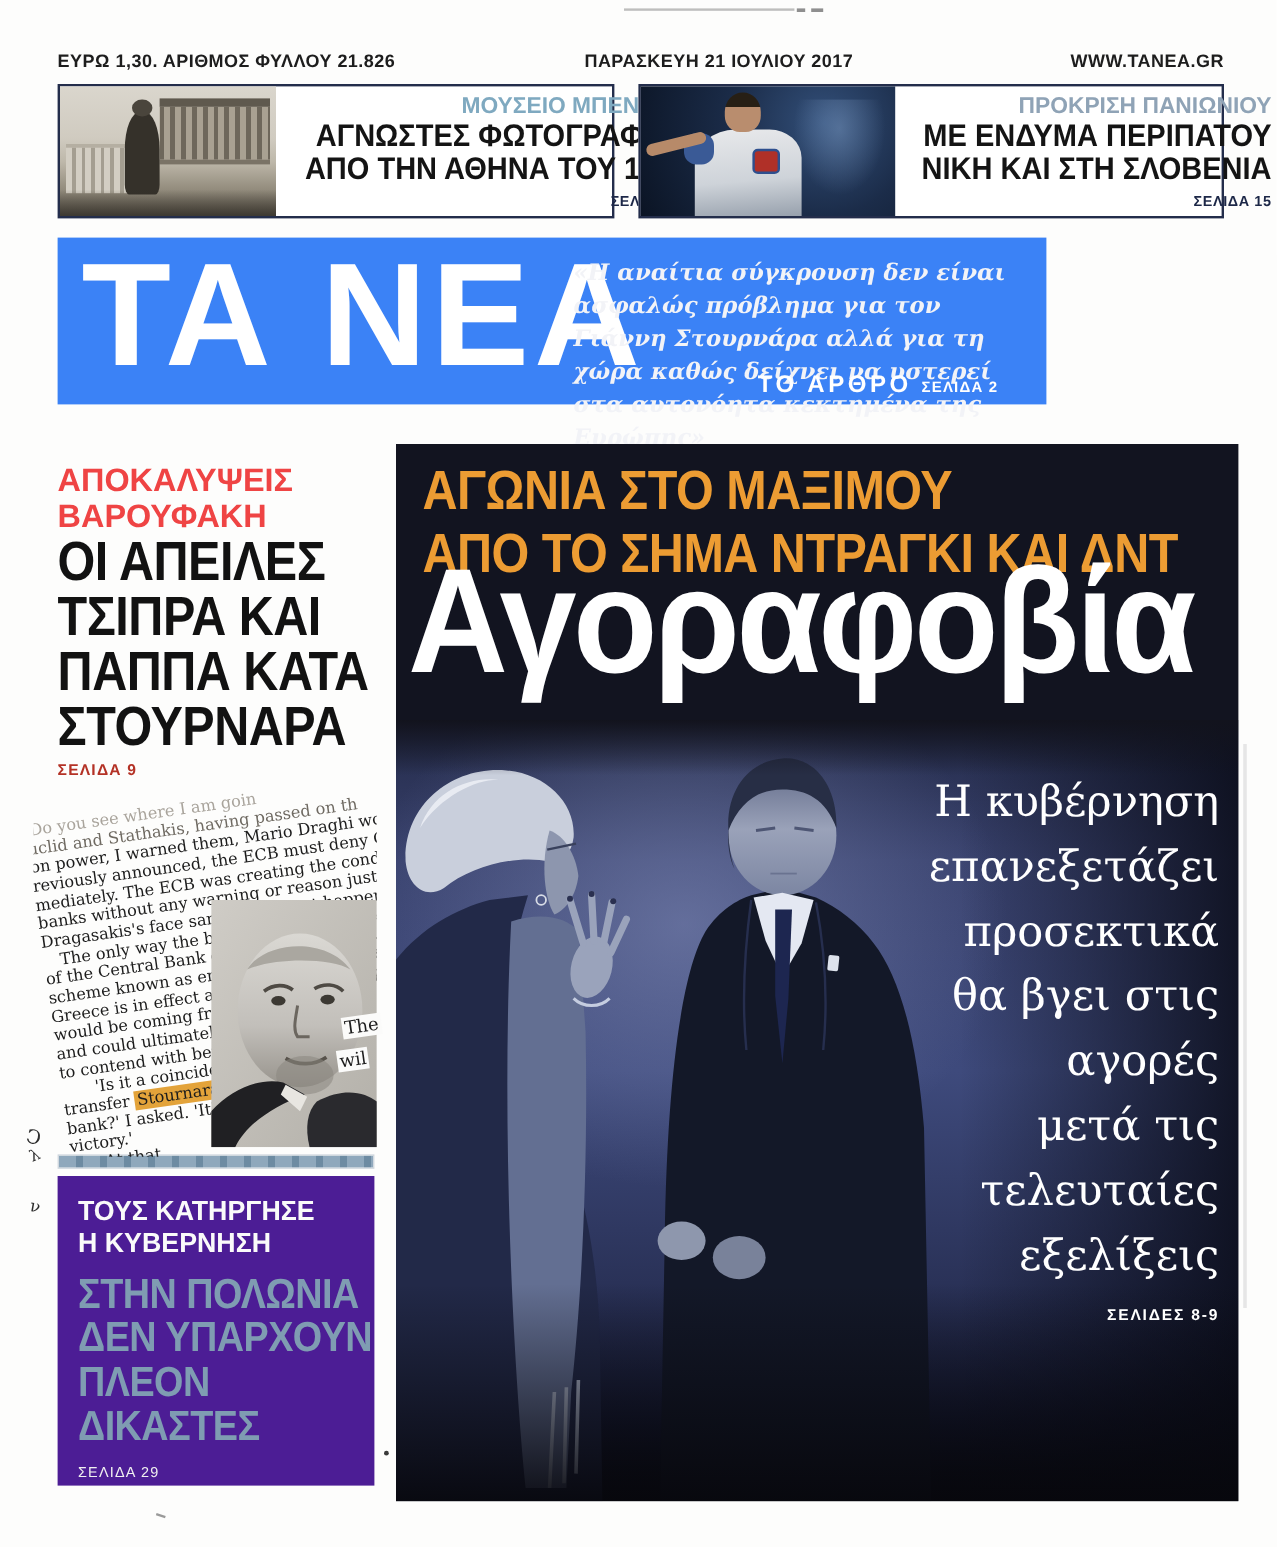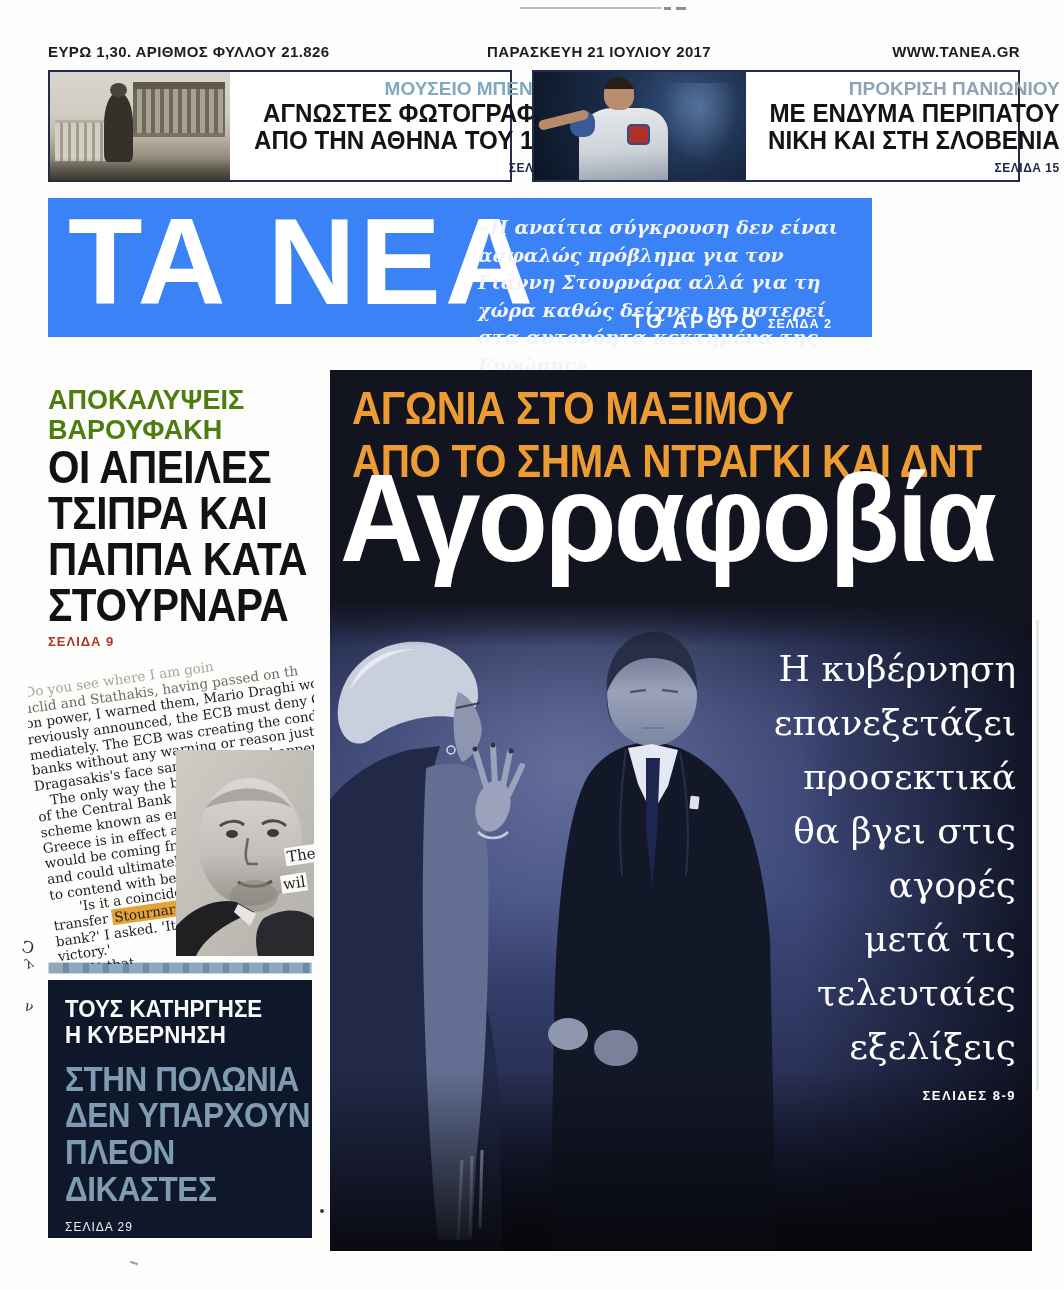--- a/index.html
+++ b/index.html
@@ -57,39 +57,39 @@
   .masthead{left:48px;top:198px;width:824px;height:139px;background:#3b82f6;}
   .logo{position:absolute;left:20px;top:-6px;font-size:122px;font-weight:bold;color:#fff;letter-spacing:4px;
         transform:scaleX(1.0);transform-origin:0 0;line-height:1.15;}
   .quote{position:absolute;right:22px;top:16px;width:372px;font-family:"DejaVu Serif",serif;font-style:italic;
          font-weight:bold;color:#f2f3f7;font-size:19px;line-height:1.45;}
   .article-line{position:absolute;right:40px;top:112px;color:#fff;white-space:nowrap;}
   .article-label{font-size:20px;letter-spacing:3px;font-weight:bold;}
   .article-page{font-size:12.5px;font-weight:bold;letter-spacing:1px;margin-left:8px;}
 
   
-  .lc-kicker{left:48px;top:386px;font-size:27px;font-weight:bold;color:#4d7c0f;line-height:1.11;}
+  .lc-kicker{left:48px;top:386px;font-size:27px;font-weight:bold;color:#ef4444;line-height:1.11;}
   .lc-headline{left:48px;top:444px;font-size:46px;font-weight:bold;color:#121212;line-height:1.0;
                transform:scaleX(.88);transform-origin:0 0;white-space:nowrap;letter-spacing:-.5px;}
   .lc-page{left:48px;top:634px;font-size:13px;font-weight:bold;color:#b43226;letter-spacing:1px;z-index:3;}
   .excerpt-wrap{left:28px;top:642px;width:286px;height:322px;overflow:hidden;z-index:1;}
   .excerpt{position:absolute;left:-8px;top:44px;width:348px;transform:rotate(-8deg);transform-origin:0 0;
            font-family:"DejaVu Serif",serif;font-size:13.5px;color:#1c1c1c;line-height:1.16;white-space:nowrap;}
   .excerpt .faint{color:#a9a49c;} .excerpt .dim{color:#6f6a62;}
   .excerpt .ind1{padding-left:14px;} .excerpt .ind2{padding-left:28px;}
   .hl{background:#e3a33a;padding:0 2px;}
   .varoufakis{left:176px;top:750px;width:138px;height:206px;z-index:2;}
   .frag{font-family:"DejaVu Serif",serif;font-size:15px;color:#1c1c1c;transform:rotate(-8deg);
         background:#fbfbfa;padding:0 2px;z-index:3;}
   .frag-the{left:285px;top:846px;} .frag-wil{left:281px;top:874px;}
   .stripe-bar{left:48px;top:962px;width:264px;height:12px;border:1px solid #cdd5dc;box-sizing:border-box;
               background:repeating-linear-gradient(90deg,#8fa8bc 0 14px,#6d8ba2 14px 20px);}
 
   
-  .bottom-box{left:48px;top:980px;width:264px;height:258px;background:#0f172a;box-sizing:border-box;padding:17px 0 0 17px;}
+  .bottom-box{left:48px;top:980px;width:264px;height:258px;background:#4c1d95;box-sizing:border-box;padding:17px 0 0 17px;}
   .bb-title{font-size:23px;font-weight:bold;color:#fafafa;line-height:1.12;transform:scaleX(.97);transform-origin:0 0;white-space:nowrap;}
   .bb-head{margin-top:12px;font-size:35px;font-weight:bold;color:#7f9cb2;line-height:1.05;
            transform:scaleX(.9);transform-origin:0 0;white-space:nowrap;letter-spacing:-.5px;}
   .bb-page{margin-top:12px;font-size:12px;font-weight:normal;color:#f0f0f0;letter-spacing:1px;}
 
   
   .main-panel{left:330px;top:370px;width:702px;height:881px;background:#121420;overflow:hidden;}
   .mp-kicker{position:absolute;left:22px;top:12px;font-size:46px;font-weight:bold;color:#ec9c33;line-height:1.15;
              transform:scaleX(.88);transform-origin:0 0;white-space:nowrap;letter-spacing:-.5px;}
   .mp-headline{position:absolute;left:10px;top:86px;font-size:124px;font-weight:bold;color:#ffffff;

